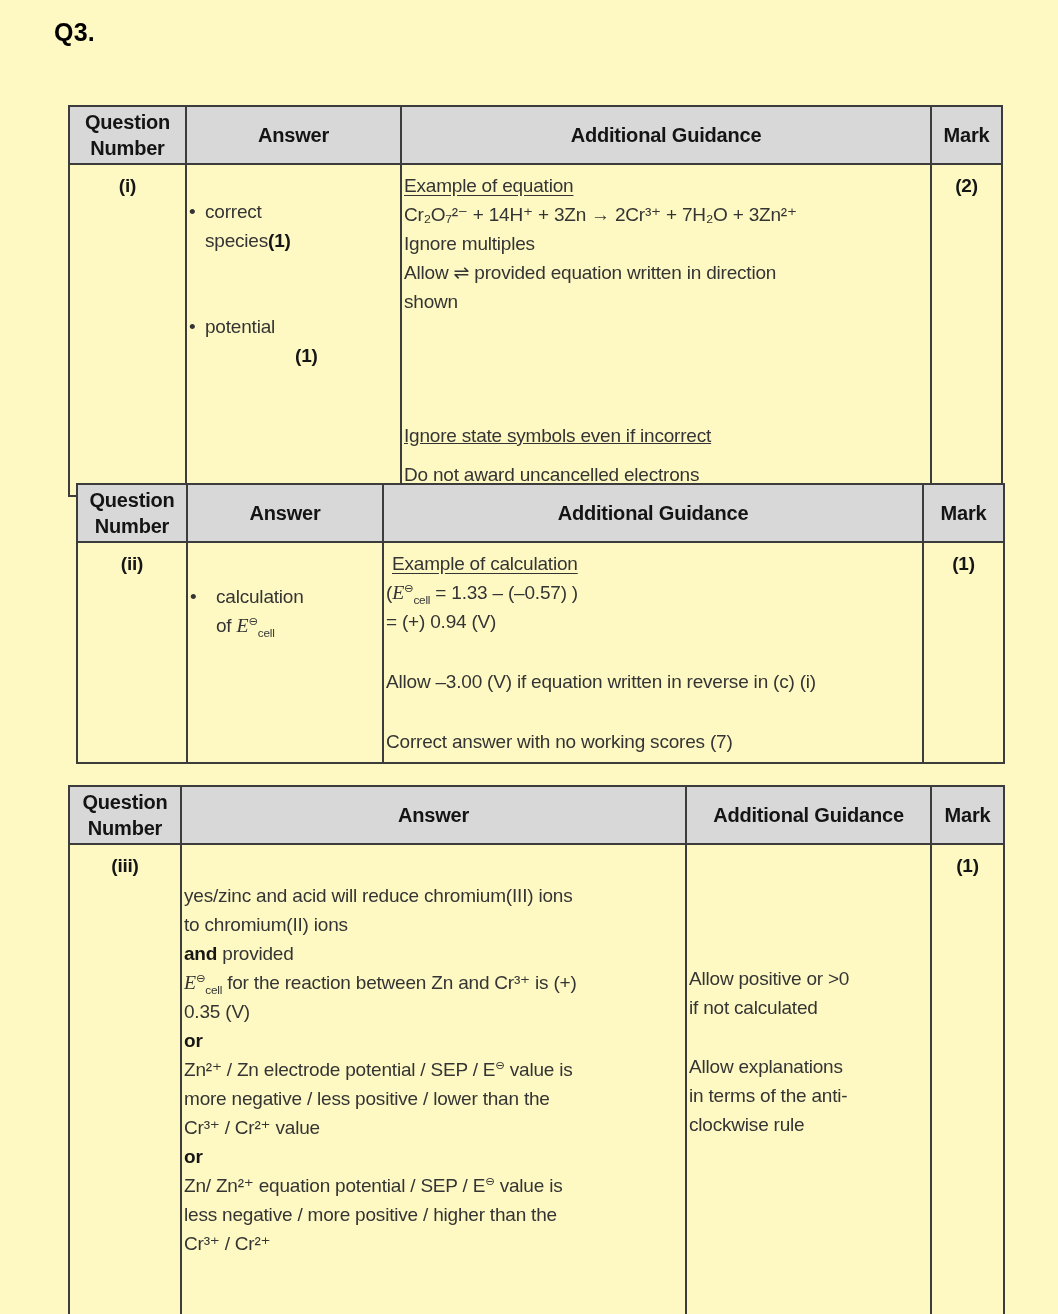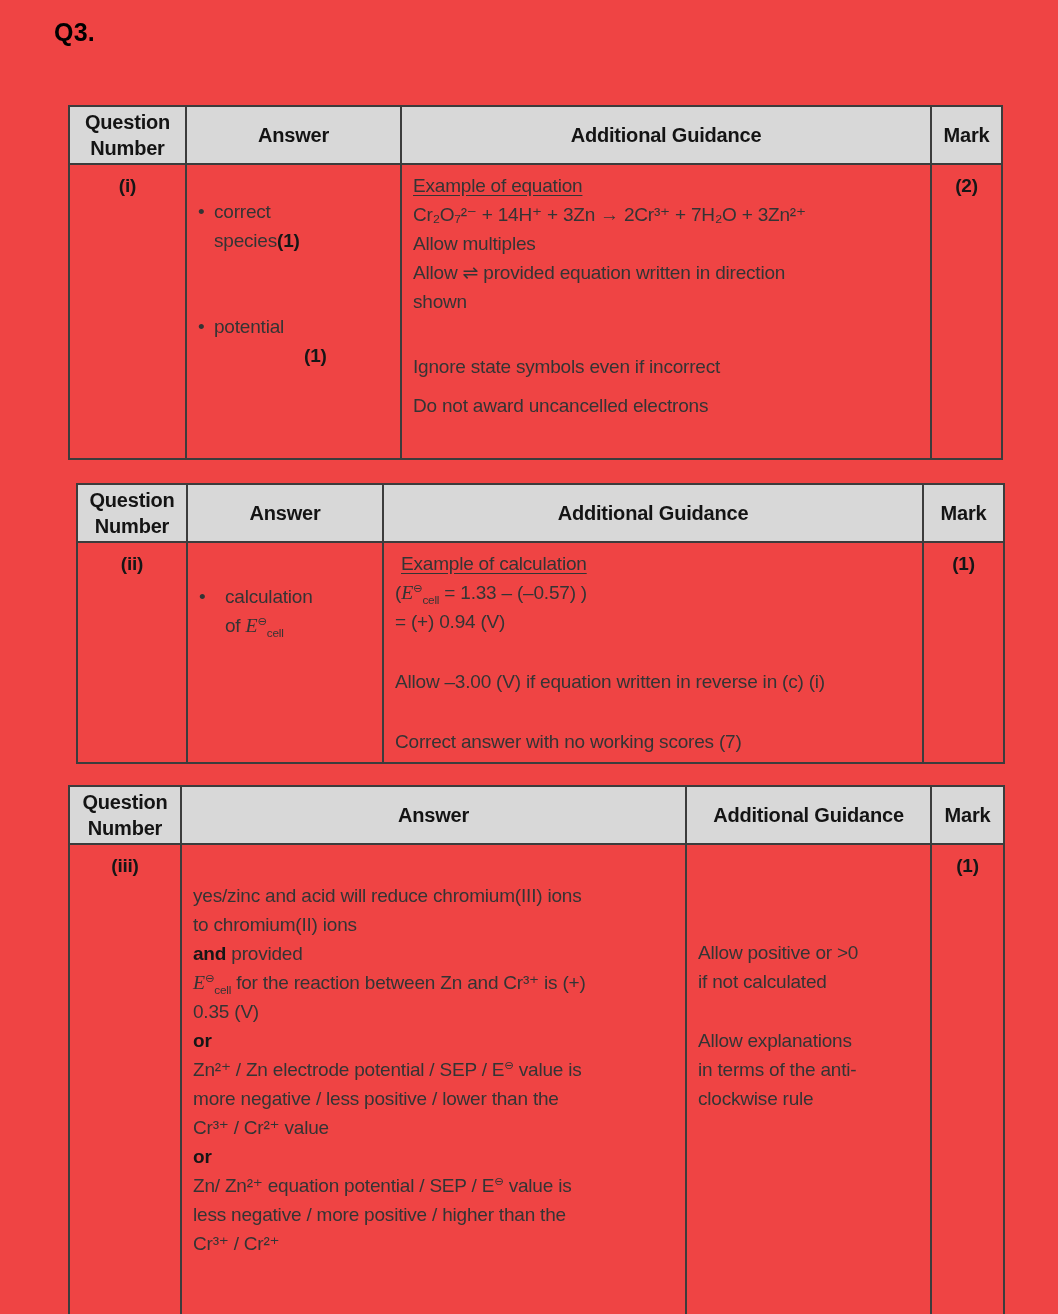--- a/index.html
+++ b/index.html
@@ -1,20 +1,20 @@
 <!DOCTYPE html>
 <html><head>
 <meta charset="utf-8">
 <style>
   html, body { margin: 0; padding: 0; background: #ffffff; }
   .page {
     position: relative;
     width: 1058px;
     height: 1314px;
-    background: #ef4444;
+    background: #fef9c3;
     font-family: "Liberation Sans", "DejaVu Sans", sans-serif;
     color: #343434;
     overflow: hidden;
   }
   .qtitle {
     position: absolute;
     left: 54px;
     top: 18px;
     font-size: 25px;
     font-weight: bold;
@@ -43,38 +43,38 @@
     padding: 2px 2px;
     letter-spacing: -0.2px;
   }
   table.ms td {
     font-size: 19px;
     line-height: 29px;
     letter-spacing: -0.2px;
   }
   .qn-cell { text-align: center; font-weight: bold; color: #161616; padding-top: 6px; }
   .mark-cell { text-align: center; font-weight: bold; color: #161616; padding-top: 6px; }
-  .body-cell { padding: 6px 8px 6px 11px; }
+  .body-cell { padding: 6px 8px 6px 2px; }
   .pre { white-space: pre-line; }
   .b { font-weight: bold; color: #161616; }
   .i { font-style: italic; font-family: "Liberation Serif", "DejaVu Serif", serif; font-size: 104%; }
   .u { text-decoration: underline; text-underline-offset: 3px; }
   .sup { font-size: 60%; vertical-align: super; line-height: 0; }
   .sub { font-size: 62%; vertical-align: sub; line-height: 0; }
   .bullet { display: flex; align-items: flex-start; }
   .bullet .dot { flex: 0 0 auto; width: 16px; text-align: left; }
   .bullet.gapwide .dot { width: 26px; }
   .mt10 { margin-top: 10px; }
   .mt26 { margin-top: 26px; }
   .mt30 { margin-top: 30px; }
   .mt31 { margin-top: 31px; }
   .mt33 { margin-top: 33px; }
   .mt57 { margin-top: 57px; }
-  .mt68 { margin-top: 36px; }
-  .mt113 { margin-top: 87px; }
+  .mt68 { margin-top: 105px; text-decoration: underline; }
+  .mt113 { margin-top: 113px; }
   .ml90 { margin-left: 90px; }
   
   #t1 { left: 68px;  top: 105px; width: 933px; }
   #t1 .r-head { height: 55px; }
   #t1 .r-body { height: 295px; }
   #t2 { left: 76px;  top: 483px; width: 927px; }
   #t2 .r-head { height: 56px; }
   #t2 .r-body { height: 214px; }
   #t3 { left: 68px;  top: 785px; width: 935px; }
   #t3 .r-head { height: 57px; }
@@ -114,21 +114,21 @@
           <span class="dot">•</span>
           <div>
             <div>potential</div>
             <div class="ml90"><span class="b">(1)</span></div>
           </div>
         </div>
       </td>
       <td class="body-cell">
         <div><span class="u">Example of equation</span></div>
         <div>Cr₂O₇²⁻ + 14H⁺ + 3Zn → 2Cr³⁺ + 7H₂O + 3Zn²⁺</div>
-        <div>Allow multiples</div>
+        <div>Ignore multiples</div>
         <div class="pre">Allow ⇌ provided equation written in direction
 shown</div>
         <div class="mt68">Ignore state symbols even if incorrect</div>
         <div class="mt10">Do not award uncancelled electrons</div>
       </td>
       <td class="mark-cell">(2)</td>
     </tr>
   </tbody>
     </table>
 

